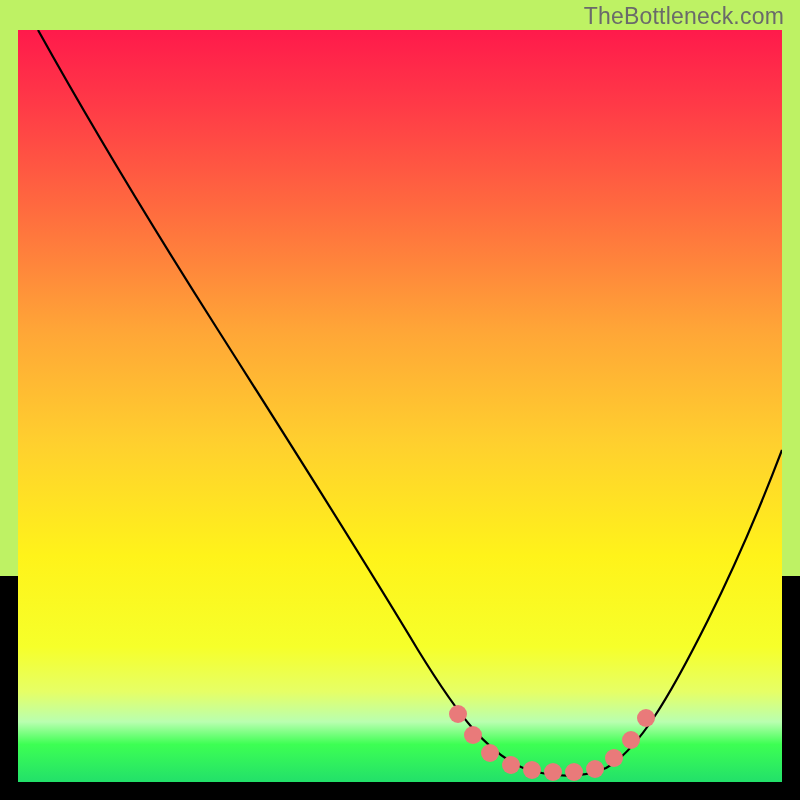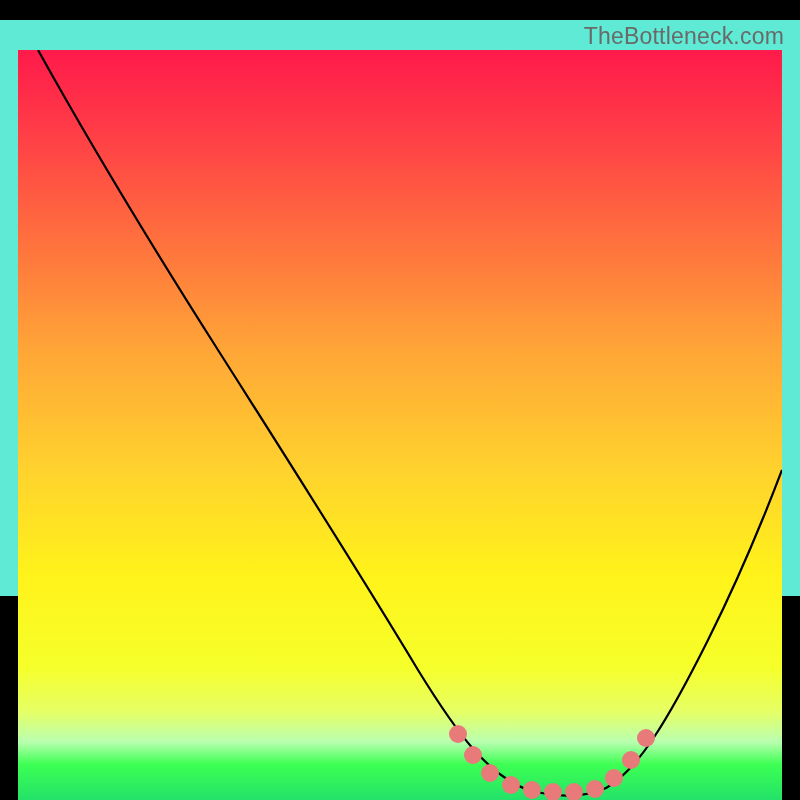--- a/index.html
+++ b/index.html
@@ -8,22 +8,21 @@
     width: 800px;
     height: 800px;
     background: #000;
     overflow: hidden;
     font-family: Arial, Helvetica, sans-serif;
   }
   .frame {
     position: relative;
     width: 800px;
     height: 576px;
-    background: #5eead4;
-    margin-top: 20px;
+    background: #bef264;
   }
   .watermark {
     position: absolute;
     top: 3px;
     right: 16px;
     color: #6a6a6a;
     font-size: 23px;
     font-weight: 500;
     letter-spacing: 0.2px;
     z-index: 10;

